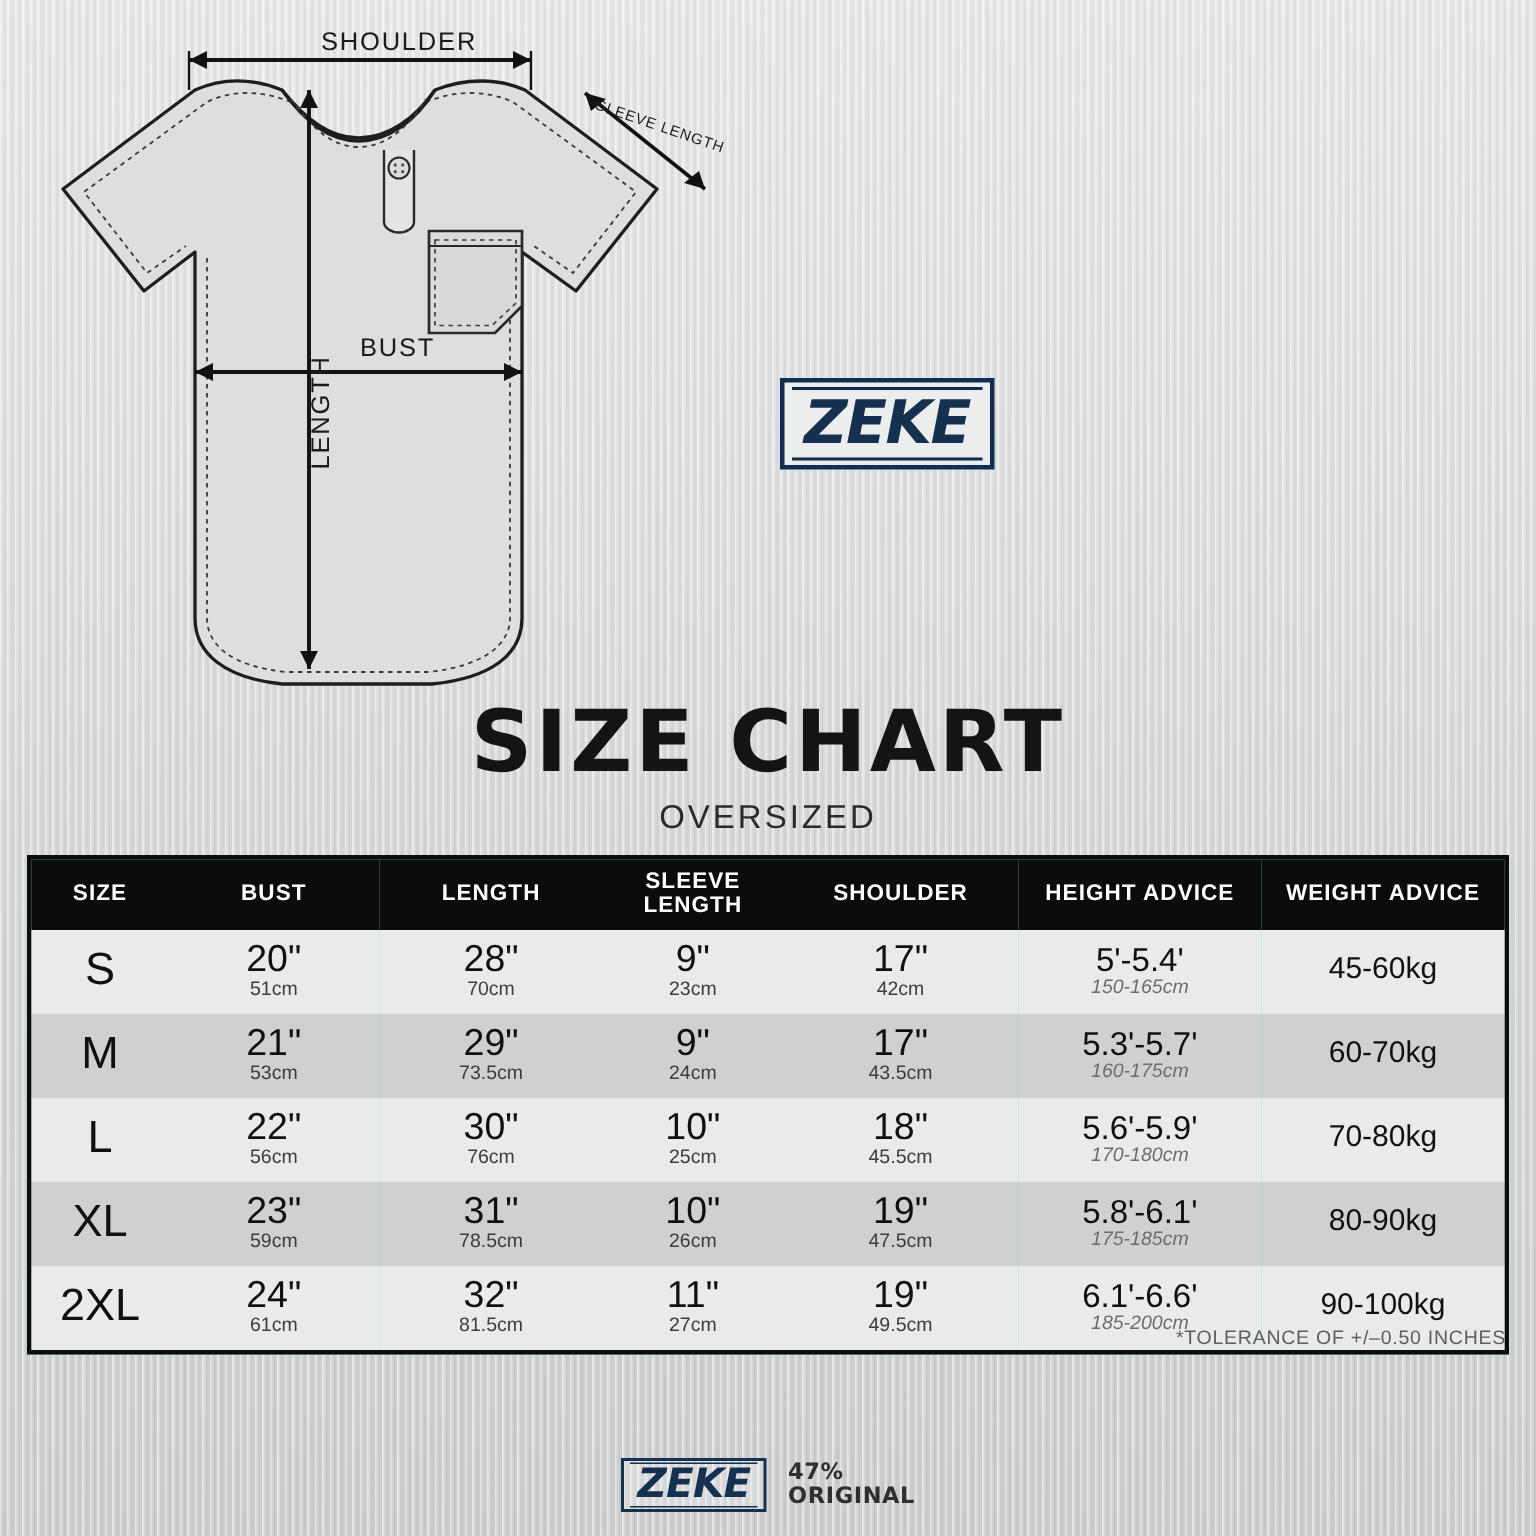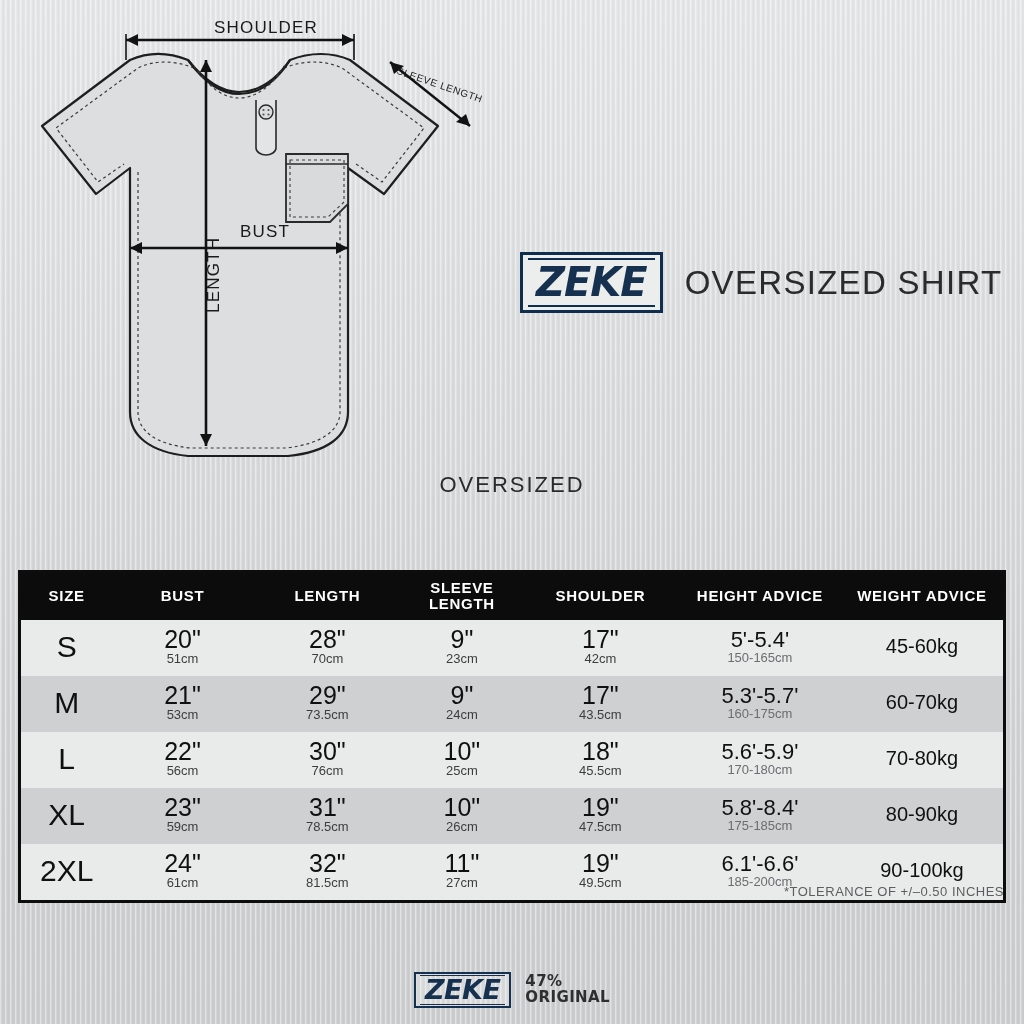--- a/index.html
+++ b/index.html
@@ -167,20 +167,21 @@
     font-size: 22px;
     color: #101010;
     line-height: 1.05;
     display: block;
   }
   .ht-cm {
     font-size: 13px;
     color: #6c6d6f;
     line-height: 1.1;
     display: block;
+    font-style: italic;
   }
   .wt {
     font-size: 20px;
     color: #101010;
   }
 
   .tolerance {
     position: absolute;
     right: 20px; top: 884px;
     font-size: 13px;
@@ -278,24 +279,24 @@
     <div class="dim-label" id="length-label">LENGTH</div>
     <div class="dim-label" id="sleeve-label">SLEEVE LENGTH</div>
   </div>
 
   <div class="brand-block">
     <div class="zeke-logo">
       <div class="inner">
         <div class="word">ZEKE</div>
       </div>
     </div>
-    <div class="brand-tag">OVERSIZED SHIRT</div>
   </div>
 
   <div class="title-wrap">
+    <div class="title-main">SIZE  CHART</div>
     <div class="title-sub">OVERSIZED</div>
   </div>
 
   <div class="table-wrap">
     <table class="size-chart">
       <colgroup>
         <col style="width:9.3%">
         <col style="width:14.3%">
         <col style="width:15.2%">
         <col style="width:12.2%">
@@ -408,21 +409,21 @@
           </td>
           <td>
             <span class="inch">10"</span>
             <span class="cm">26cm</span>
           </td>
           <td>
             <span class="inch">19"</span>
             <span class="cm">47.5cm</span>
           </td>
           <td>
-            <span class="ht-ft">5.8'-8.4'</span>
+            <span class="ht-ft">5.8'-6.1'</span>
             <span class="ht-cm">175-185cm</span>
           </td>
           <td>
             <span class="wt">80-90kg</span>
           </td>
         </tr>
 
         <tr class="row-norm">
           <td class="size-cell">2XL</td>
           <td>

